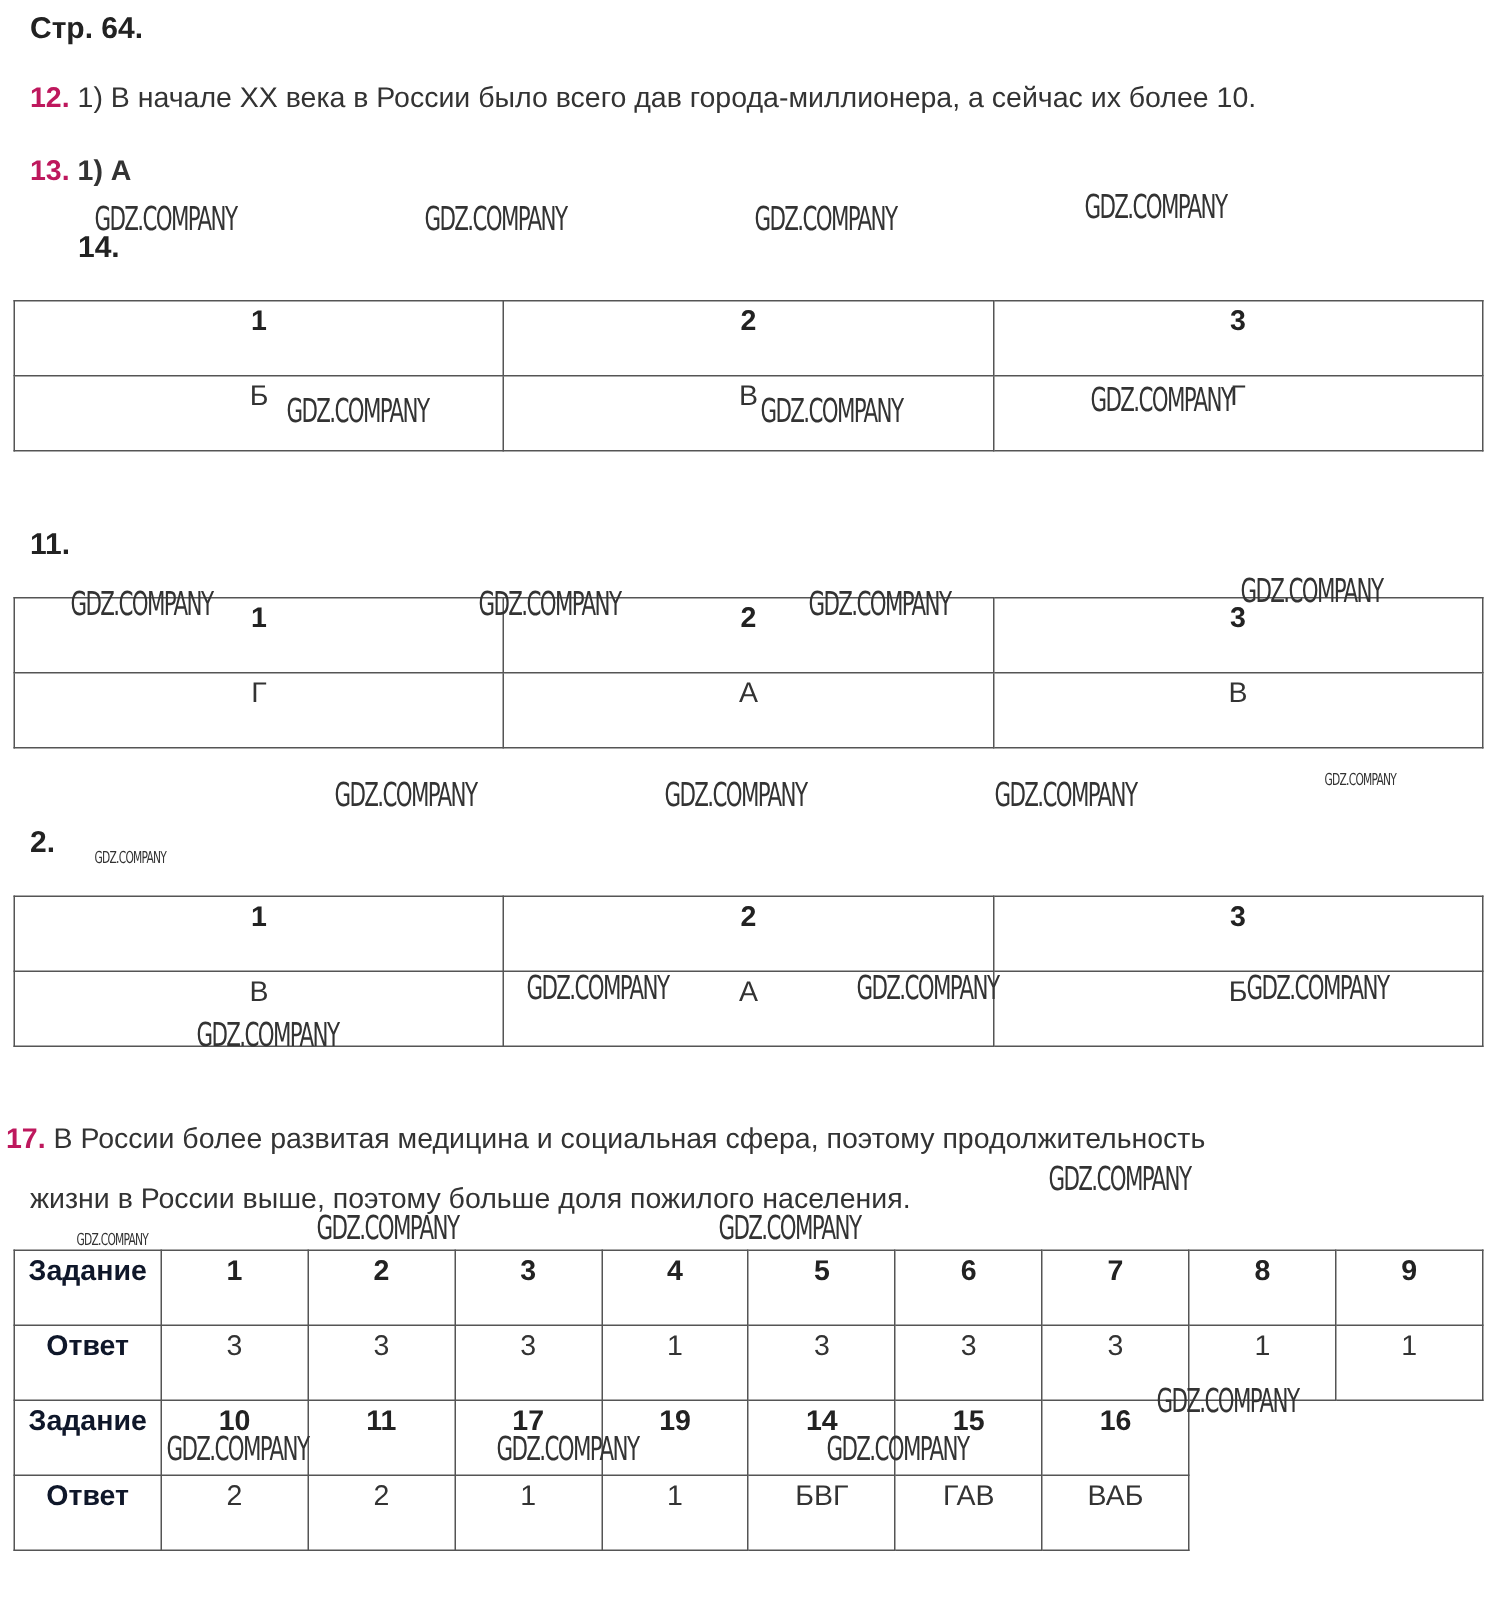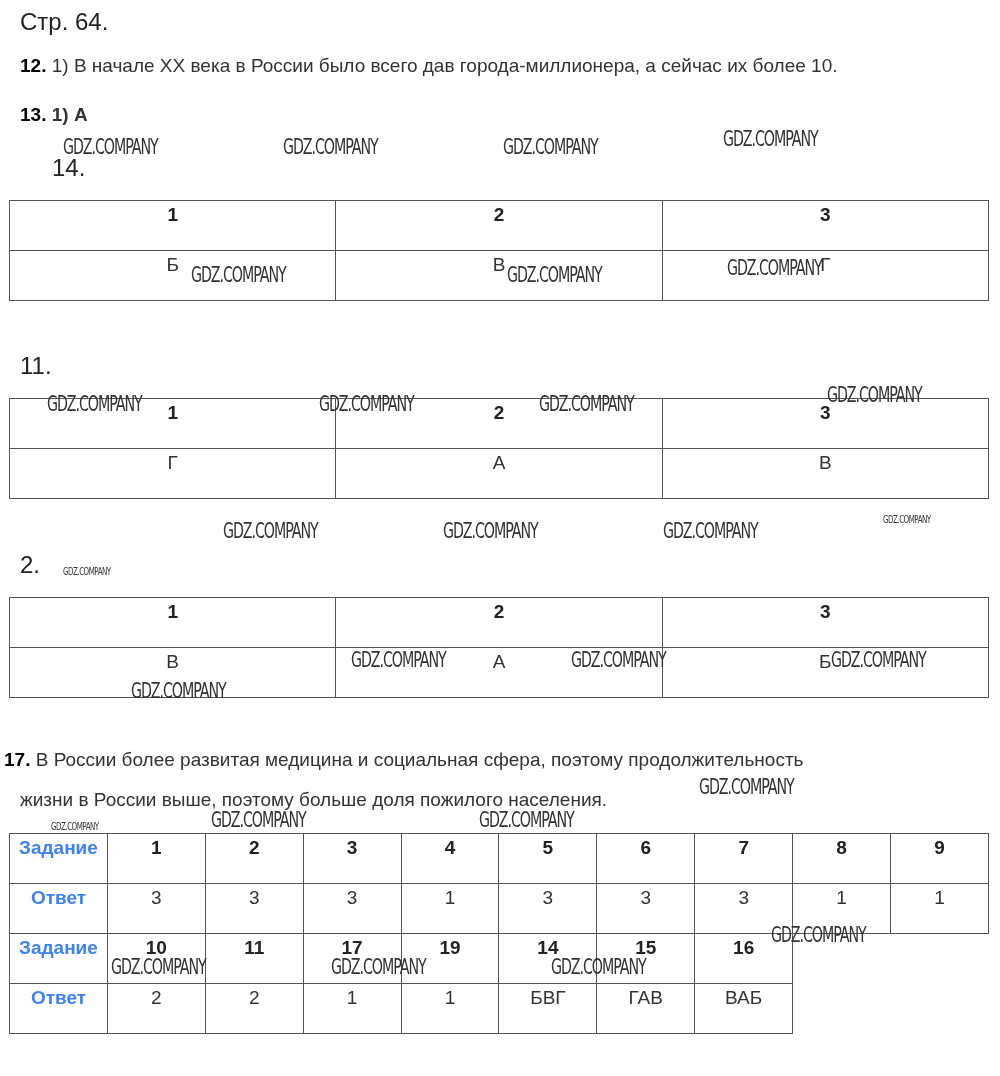--- a/index.html
+++ b/index.html
@@ -2,35 +2,35 @@
 <html><head>
 <meta charset="utf-8">
 <style>
   html, body { margin: 0; padding: 0; background: #ffffff; }
   body {
     width: 1000px; height: 1076px; position: relative; overflow: hidden;
     font-family: "Liberation Sans", sans-serif; color: #222;
   }
   .abs { position: absolute; }
   .p { font-size: 19px; line-height: 22px; color: #333; white-space: nowrap; }
-  .p b { color: #000000; }
-  .hdr { font-size: 24px; font-weight: normal; color: #222; }
+  .p b { color: #be185d; }
+  .hdr { font-size: 20px; font-weight: bold; color: #222; }
 
   table.ans { position: absolute; border-collapse: collapse; table-layout: fixed; }
   table.ans td {
     border: 1px solid #555; text-align: center; vertical-align: top;
     font-size: 19px; color: #333; padding: 0; padding-top: 3px;
   }
   table.ans td.h { font-weight: bold; color: #222; }
   table.t3 { left: 9px; width: 980px; }
   table.t3 td { height: 46px; }
 
   table.big { left: 9px; top: 833px; width: 980px; }
   table.big td { height: 46px; }
-  table.big td.lab { font-weight: bold; color: #3b82f6; }
+  table.big td.lab { font-weight: bold; color: #0f172a; }
   table.big td.empty { border: none; }
 
   .wm {
     position: absolute; font-family: "DejaVu Sans Condensed", "DejaVu Sans", sans-serif;
     font-stretch: condensed; color: #333; font-size: 22px; letter-spacing: -1.5px;
     transform: scaleX(0.72); transform-origin: left top; white-space: nowrap;
     pointer-events: none; font-weight: normal;
   }
   .wm.small { font-size: 11px; letter-spacing: -0.7px; }
 </style>

